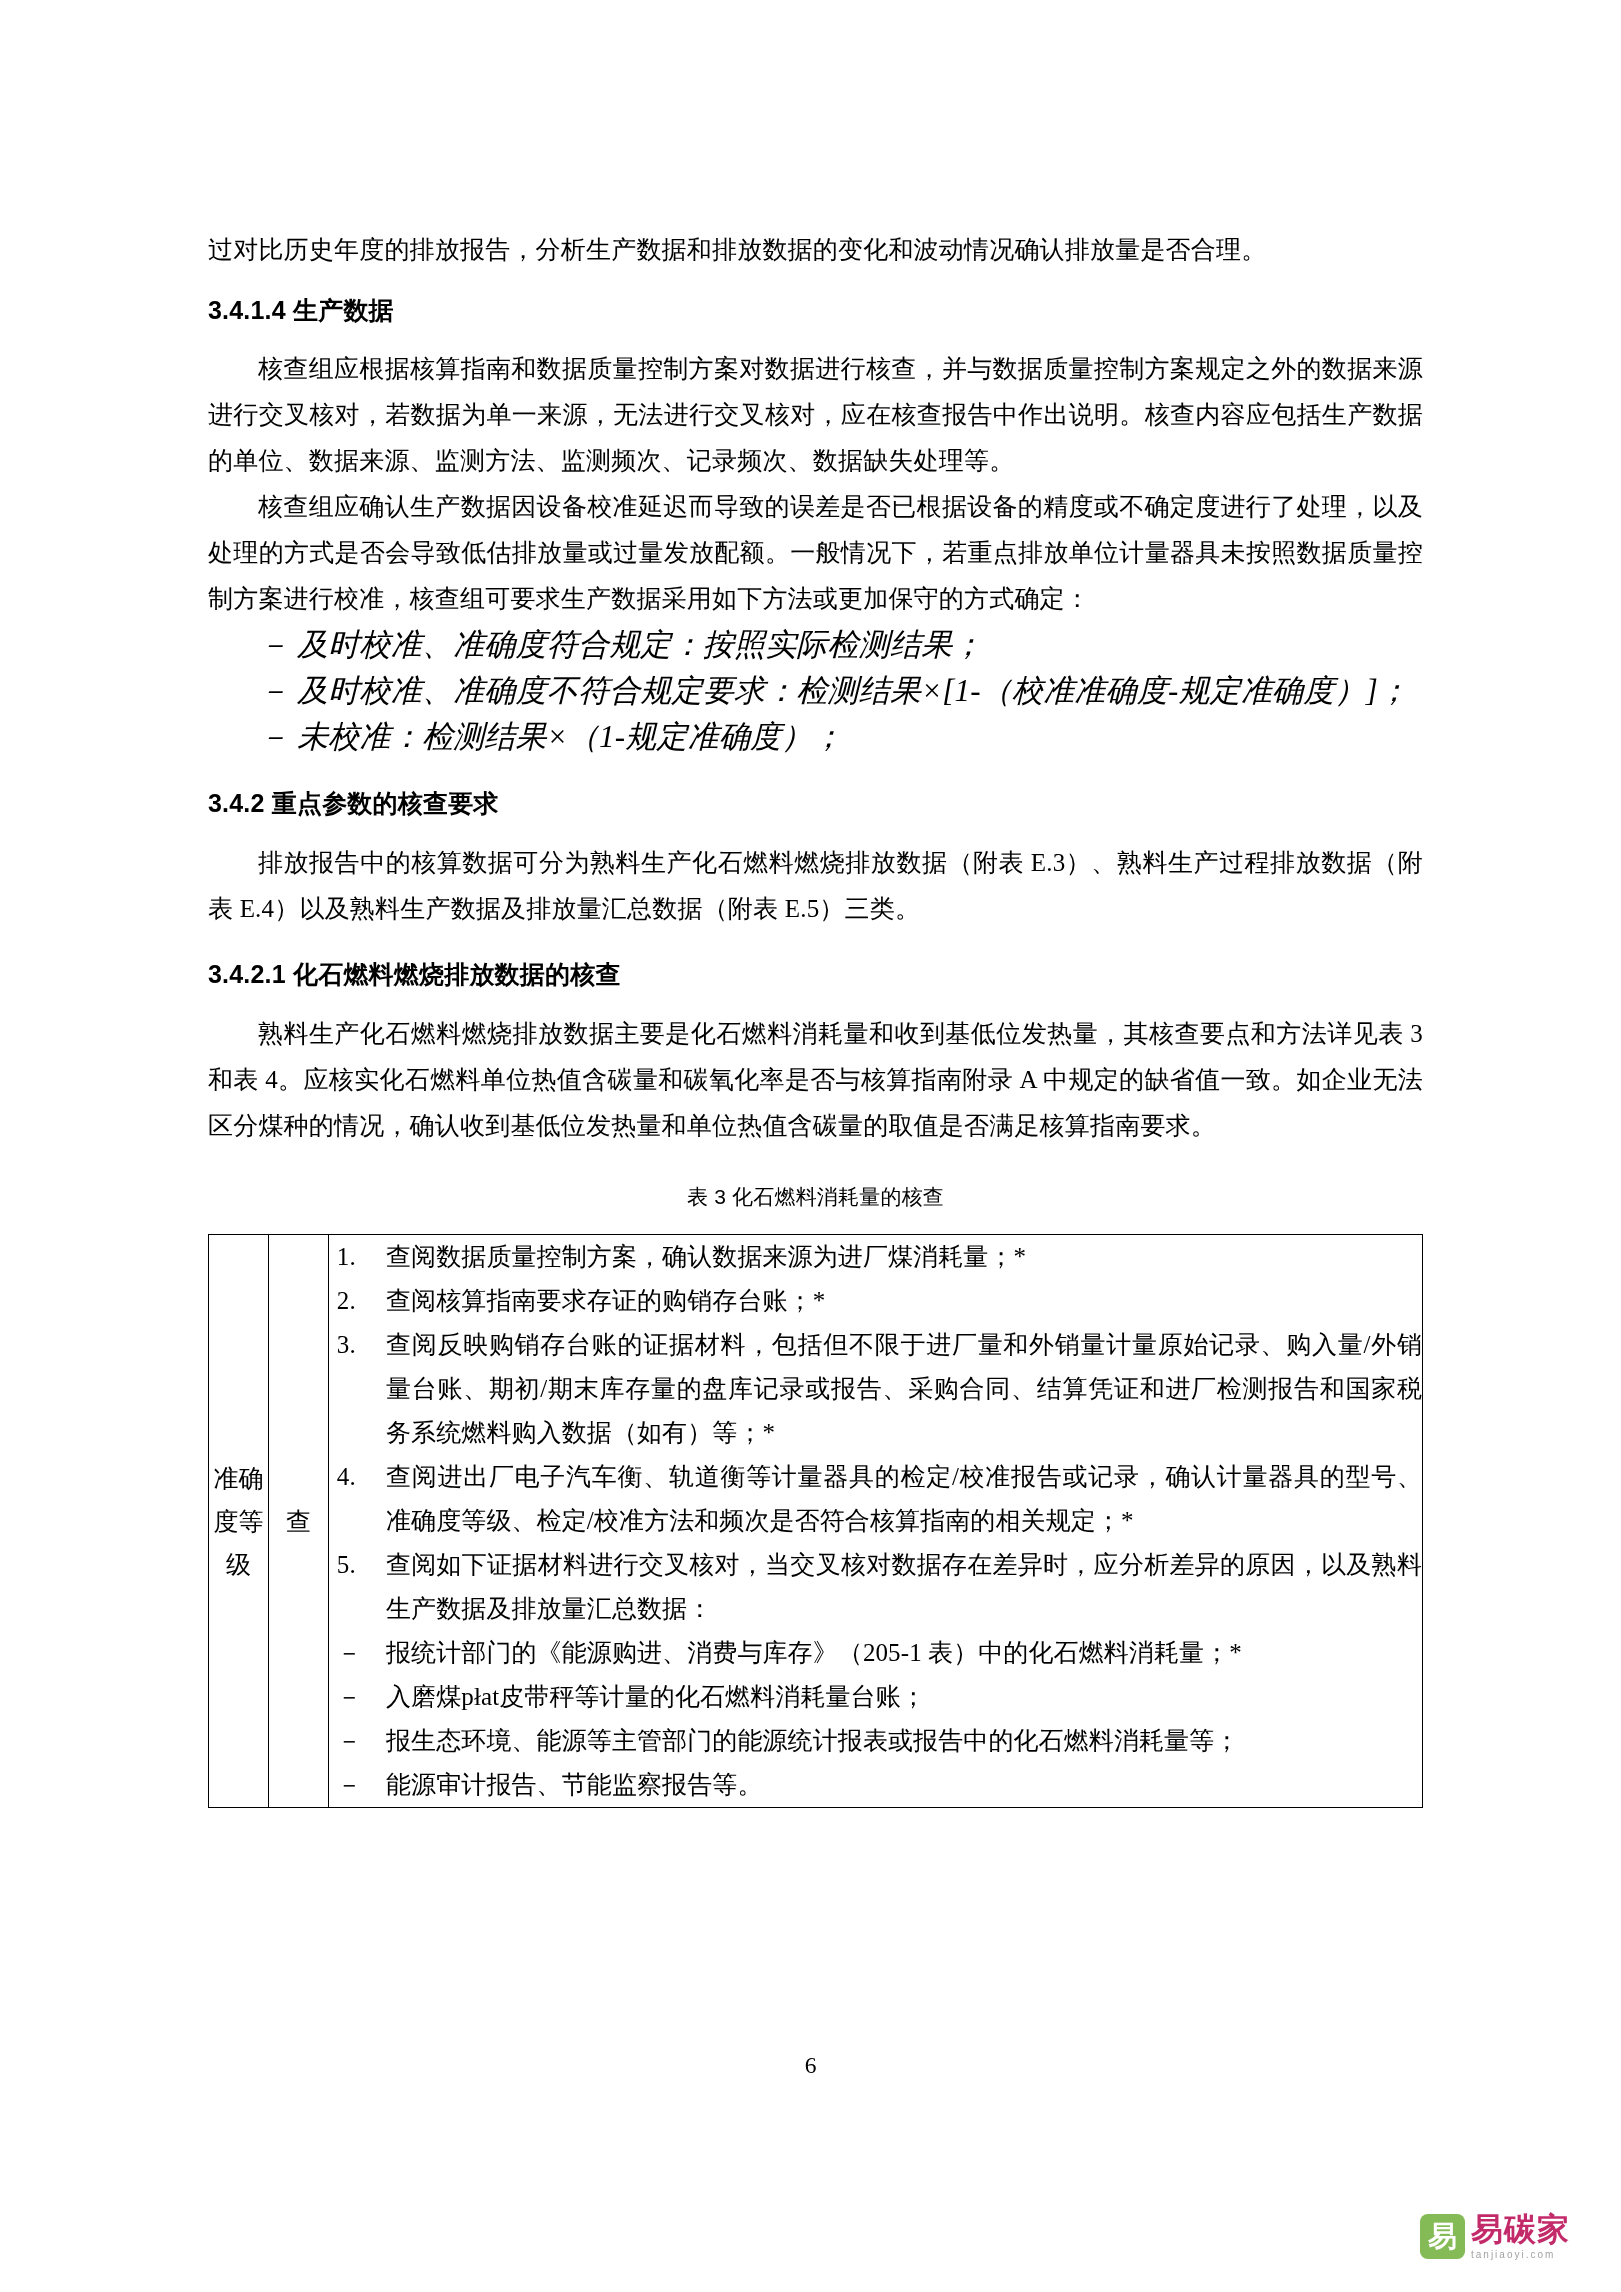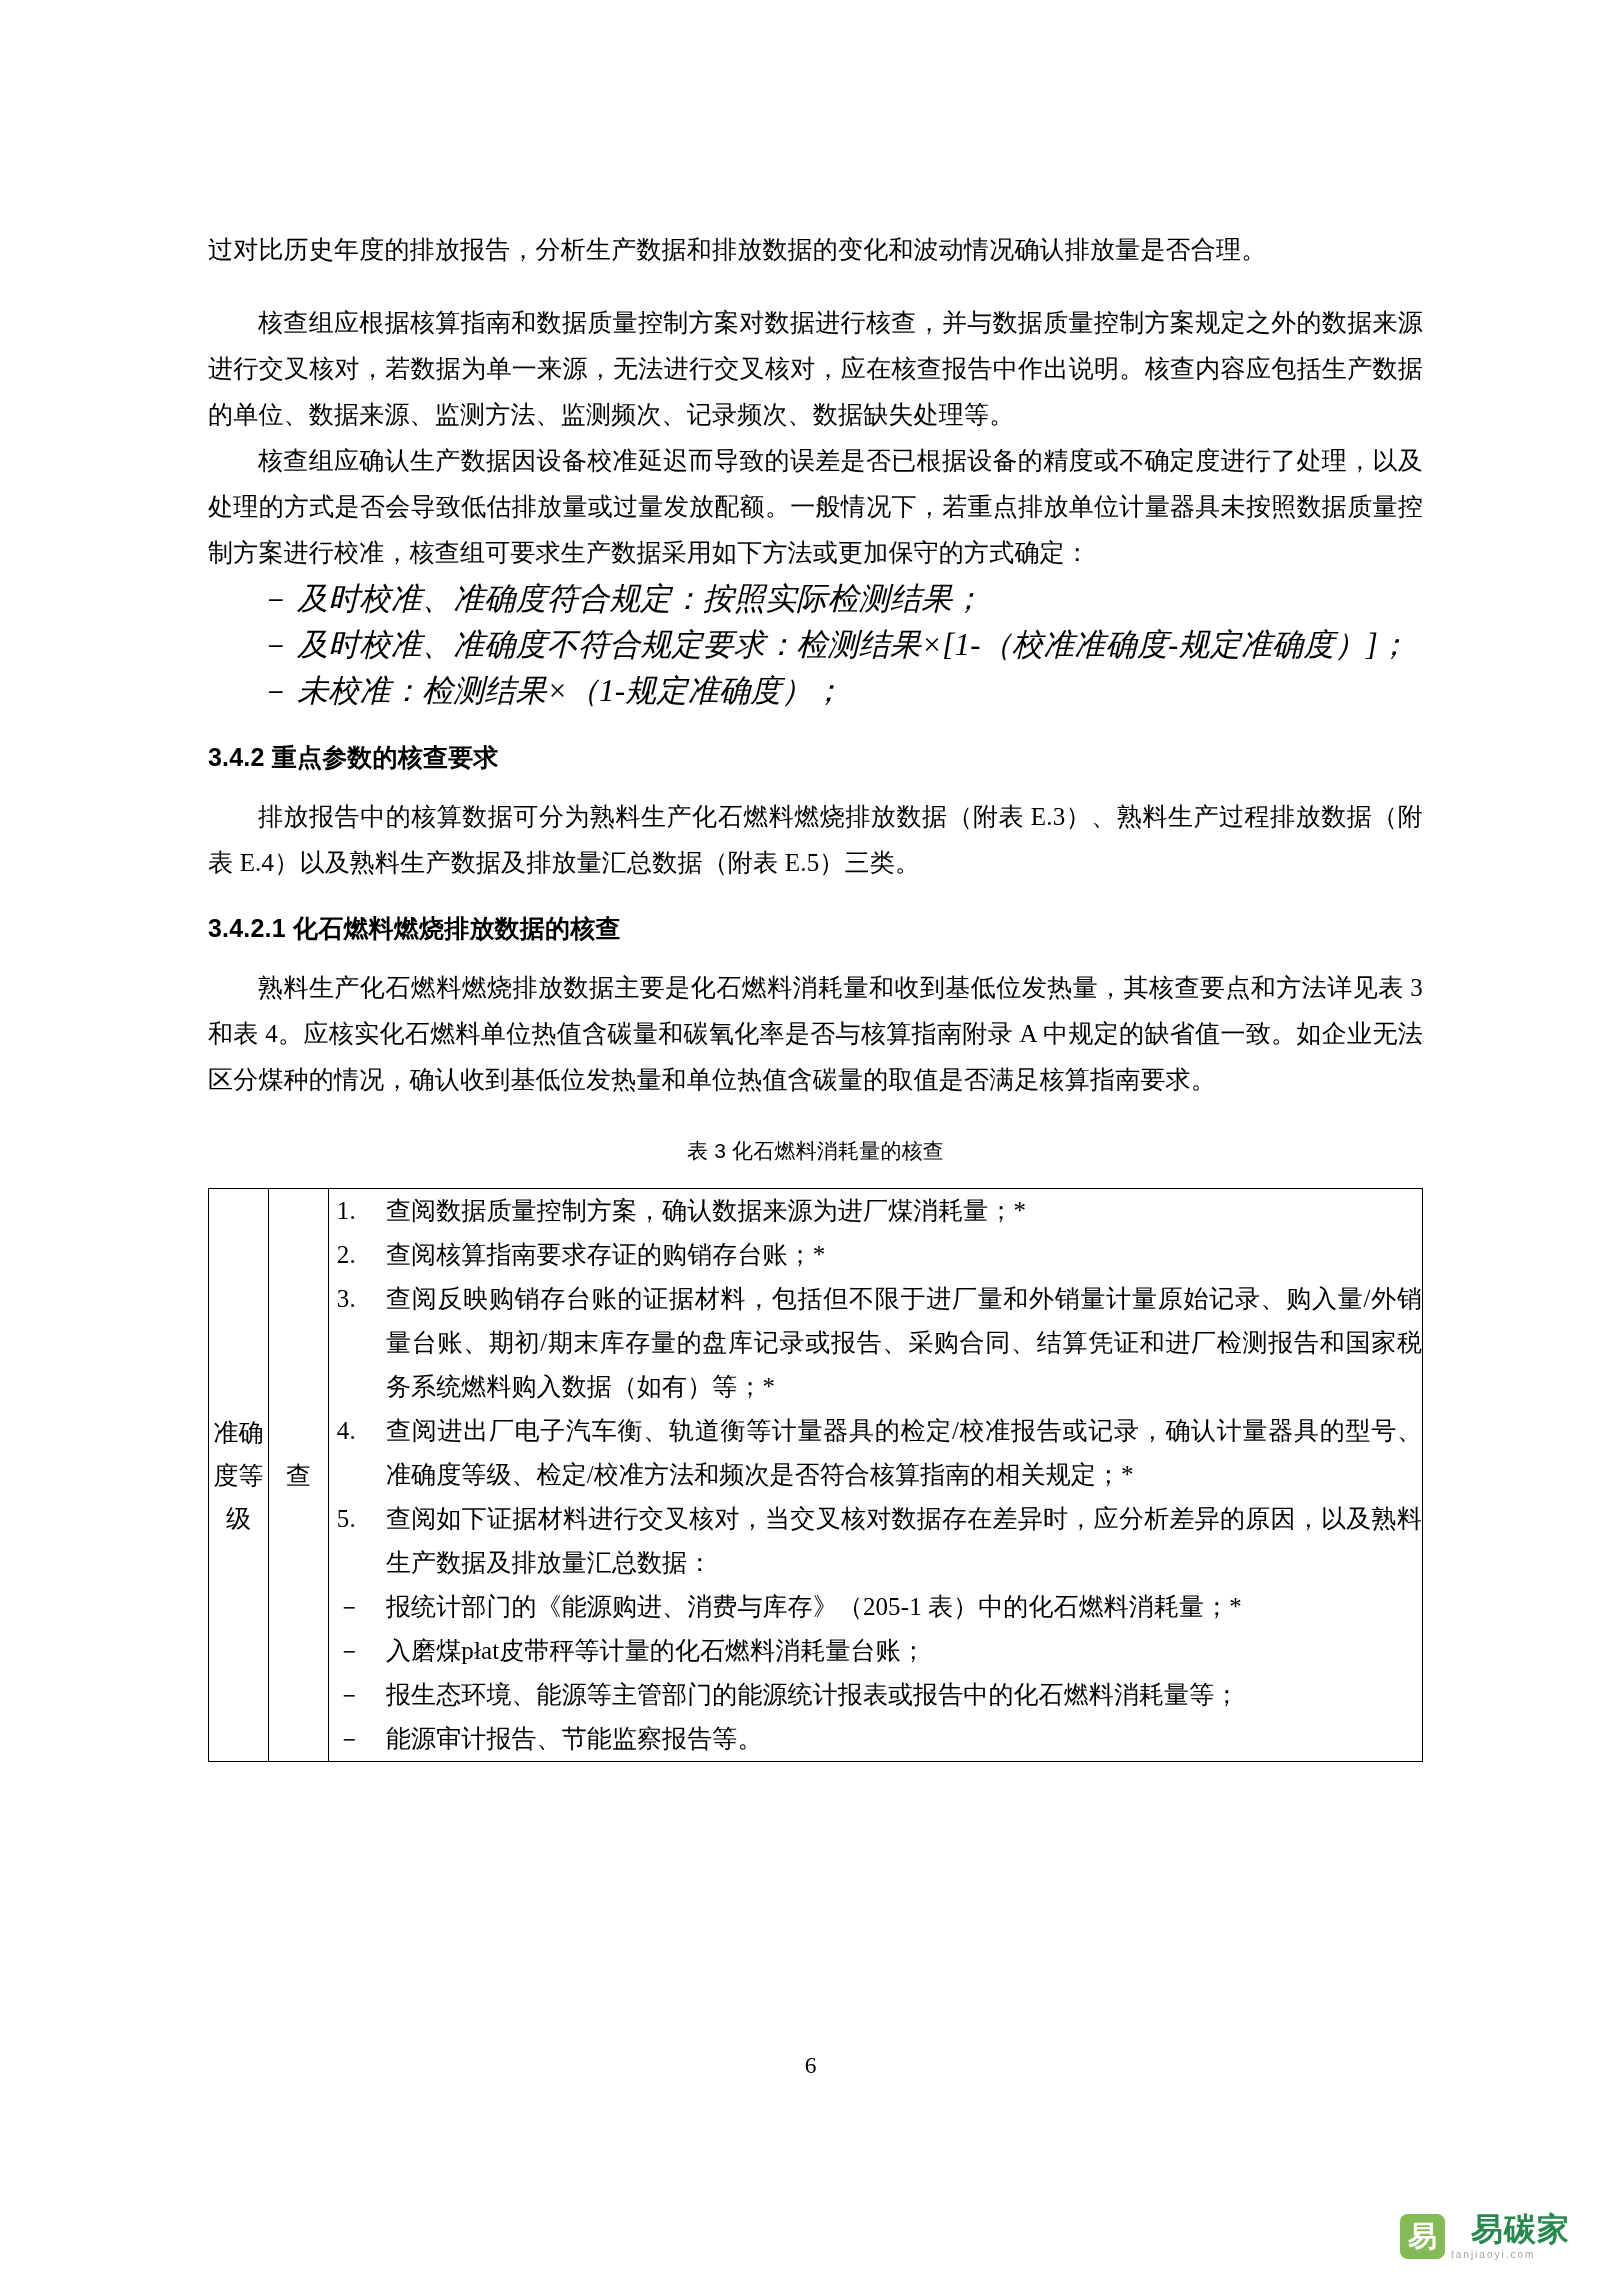--- a/index.html
+++ b/index.html
@@ -157,42 +157,42 @@
   }
   .wm-text {
     display: flex;
     flex-direction: column;
     line-height: 1;
   }
   .wm-main {
     font-family: "Liberation Sans", sans-serif;
     font-size: 32px;
     font-weight: bold;
-    color: #15803d;
+    color: #be185d;
     letter-spacing: 1px;
-    margin-left: 20px;
   }
   .wm-sub {
     font-family: "Liberation Sans", sans-serif;
     font-size: 10px;
     color: #9a9a9a;
     letter-spacing: 2px;
     margin-top: 5px;
     text-align: left;
   }
 </style>
 </head>
 <body>
 
 <div class="page">
   <div class="content">
 
     <p class="noindent">过对比历史年度的排放报告，分析生产数据和排放数据的变化和波动情况确认排放量是否合理。</p>
 
     <div class="gap-sm"></div>
+    <h3 class="heading">3.4.1.4 生产数据</h3>
     <div class="gap-sm"></div>
     <p class="indent">核查组应根据核算指南和数据质量控制方案对数据进行核查，并与数据质量控制方案规定之外的数据来源进行交叉核对，若数据为单一来源，无法进行交叉核对，应在核查报告中作出说明。核查内容应包括生产数据的单位、数据来源、监测方法、监测频次、记录频次、数据缺失处理等。</p>
     <p class="indent">核查组应确认生产数据因设备校准延迟而导致的误差是否已根据设备的精度或不确定度进行了处理，以及处理的方式是否会导致低估排放量或过量发放配额。一般情况下，若重点排放单位计量器具未按照数据质量控制方案进行校准，核查组可要求生产数据采用如下方法或更加保守的方式确定：</p>
 
     <ul class="dashlist">
       <li>－ 及时校准、准确度符合规定：按照实际检测结果；</li>
       <li>－ 及时校准、准确度不符合规定要求：检测结果×[1-（校准准确度-规定准确度）]；</li>
       <li>－ 未校准：检测结果×（1-规定准确度）；</li>
     </ul>
 

